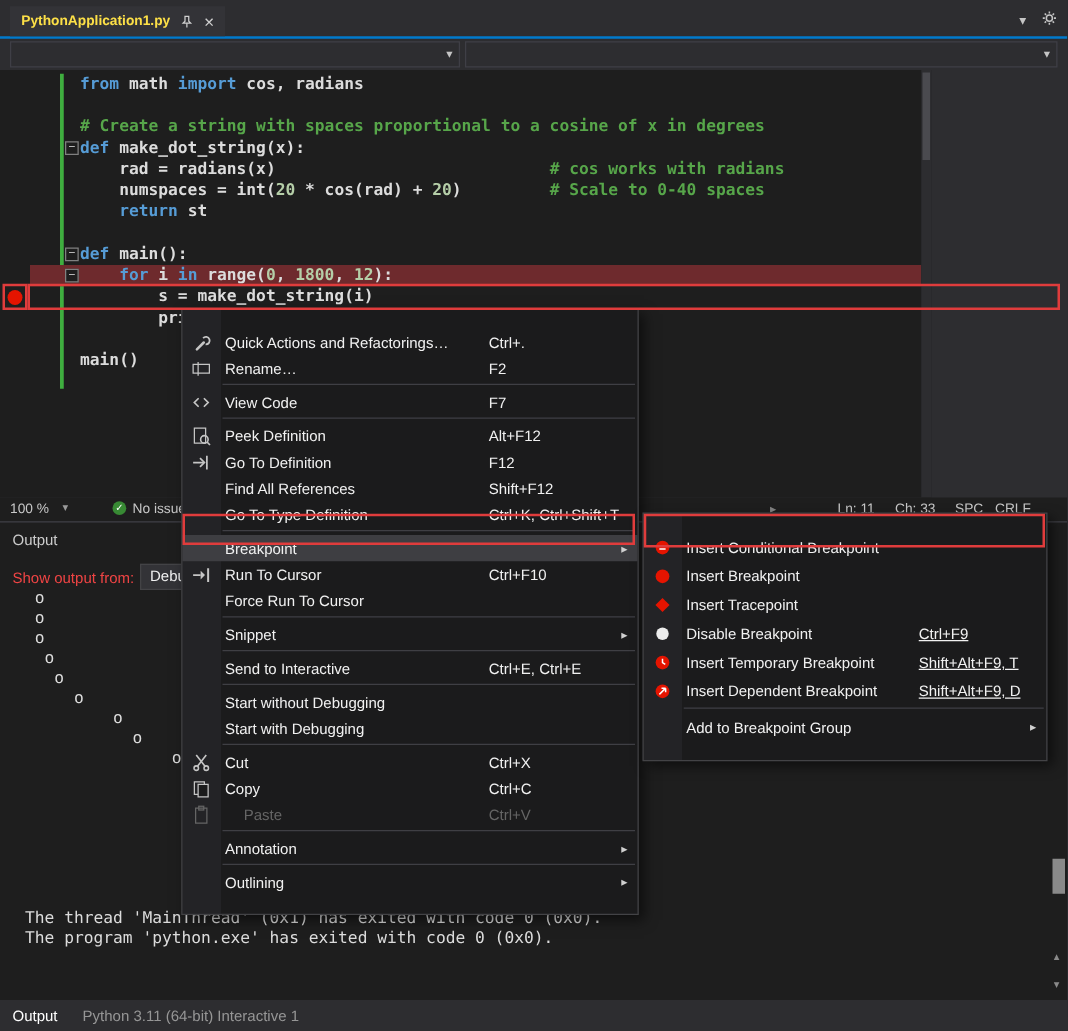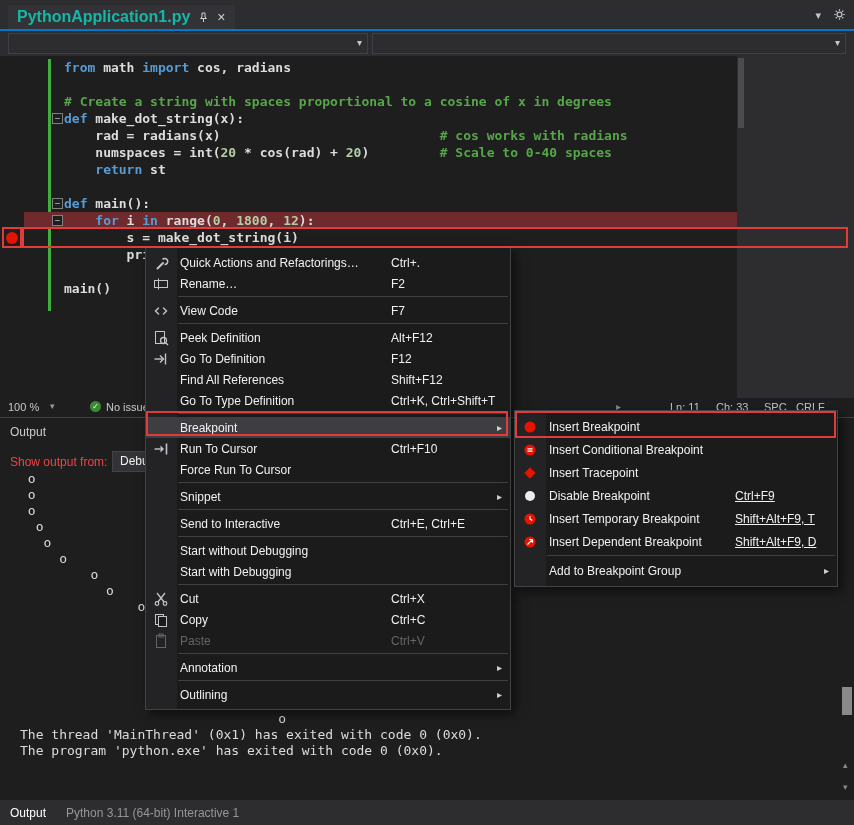--- a/index.html
+++ b/index.html
@@ -4,21 +4,21 @@
 <style>
   html,body{margin:0;padding:0;background:#2d2d30;}
   #app{position:relative;width:854px;height:825px;background:#2d2d30;overflow:hidden;
        font-family:"Liberation Sans",sans-serif;-webkit-font-smoothing:antialiased;}
 
   
   .tab-bar{position:absolute;left:0;top:0;width:854px;height:29px;background:#2d2d30;
            border-bottom:2px solid #007acc;}
   .doc-tab{position:absolute;left:8px;top:5px;height:24px;background:#333337;
            display:flex;align-items:center;padding:0 9px;gap:8px;}
-  .doc-title{color:#14b8a6;font-size:16px;font-weight:bold;}
+  .doc-title{color:#fde047;font-size:11px;font-weight:bold;}
   .doc-tab .pin{display:flex;align-items:center;}
   .doc-tab .close{color:#d0d0d0;font-size:14px;line-height:14px;cursor:default;}
   .tabbar-right{position:absolute;right:8px;top:8px;display:flex;gap:12px;align-items:center;
                 color:#c5c5c5;font-size:11px;}
 
   
   .nav-bar{position:absolute;left:0;top:33px;width:854px;height:23px;}
   .nav-dd{position:absolute;height:21px;background:#2d2d30;border:1px solid #3f3f46;
           box-sizing:border-box;color:#c8c8c8;font-size:11px;}
   .nav-dd .dd-chevron{position:absolute;right:5px;top:3px;color:#c5c5c5;font-size:10px;}
@@ -74,29 +74,29 @@
   .arr-up{top:338px;}.arr-down{top:360px;}
 
   
   .bottom-bar{position:absolute;left:0;top:800px;width:854px;height:25px;background:#2d2d30;
               display:flex;align-items:center;}
   .bottom-tab{padding:4px 10px;font-size:12px;color:#969696;}
   .bottom-tab.active{color:#ffffff;}
 
   
   .context-menu,.submenu{position:absolute;background:#1b1b1c;border:1px solid #434346;
-      box-sizing:border-box;box-shadow:4px 4px 10px rgba(0,0,0,.55);padding:4px 0;
+      box-sizing:border-box;box-shadow:4px 4px 10px rgba(0,0,0,.55);padding:15px 0;
       background-image:linear-gradient(to right,#232326 0,#232326 31px,#1b1b1c 31px);}
   .context-menu{left:145px;top:247px;width:366px;z-index:50;}
   .submenu{left:514px;top:410px;width:324px;z-index:55;}
   .menu-item{position:relative;height:21px;display:flex;align-items:center;
              color:#f1f1f1;font-size:12px;}
   .submenu .menu-item{height:23px;}
   .menu-item.highlighted{background:#3e3e42;}
-  .menu-item.disabled{color:#656565;}
+  .menu-item.disabled{color:#656565;gap:15px;}
   .mi-icon{width:30px;display:flex;justify-content:center;align-items:center;flex:0 0 30px;}
   .mi-label{margin-left:4px;white-space:nowrap;}
   .mi-shortcut{position:absolute;left:245px;white-space:nowrap;}
   .submenu .mi-shortcut{left:220px;text-decoration:underline;}
   .mi-arrow{position:absolute;right:8px;font-size:10px;color:#d0d0d0;}
   .menu-sep{height:1px;background:#3f3f44;margin:2px 2px 3px 32px;}
 
   
   .ann{position:absolute;border:2px solid #e03c3c;box-sizing:border-box;z-index:100;
        pointer-events:none;}
@@ -374,32 +374,32 @@
         <span class="mi-icon"></span>
         <span class="mi-label">Outlining</span>
         <span class="mi-arrow">▸</span>
       </div>
     </div>
   <div class="submenu">
       <div class="menu-item">
         <span class="mi-icon">
           <svg width="16" height="16" viewBox="0 0 16 16">
             <circle cx="8" cy="8" r="5.5" fill="#e51400"></circle>
+            <path d="M5.5 6.8 h5 M5.5 9.2 h5" stroke="#ffffff" stroke-width="1.2"></path>
+          </svg>
+        </span>
+        <span class="mi-label">Insert Conditional Breakpoint</span>
+      </div>
+      <div class="menu-item">
+        <span class="mi-icon">
+          <svg width="16" height="16" viewBox="0 0 16 16">
+            <circle cx="8" cy="8" r="5.5" fill="#e51400"></circle>
           </svg>
         </span>
         <span class="mi-label">Insert Breakpoint</span>
-      </div>
-      <div class="menu-item">
-        <span class="mi-icon">
-          <svg width="16" height="16" viewBox="0 0 16 16">
-            <circle cx="8" cy="8" r="5.5" fill="#e51400"></circle>
-            <path d="M5.5 6.8 h5 M5.5 9.2 h5" stroke="#ffffff" stroke-width="1.2"></path>
-          </svg>
-        </span>
-        <span class="mi-label">Insert Conditional Breakpoint</span>
       </div>
       <div class="menu-item">
         <span class="mi-icon">
           <svg width="16" height="16" viewBox="0 0 16 16">
             <rect x="4" y="4" width="8" height="8" fill="#e51400" transform="rotate(45 8 8)"></rect>
           </svg>
         </span>
         <span class="mi-label">Insert Tracepoint</span>
       </div>
       <div class="menu-item">

